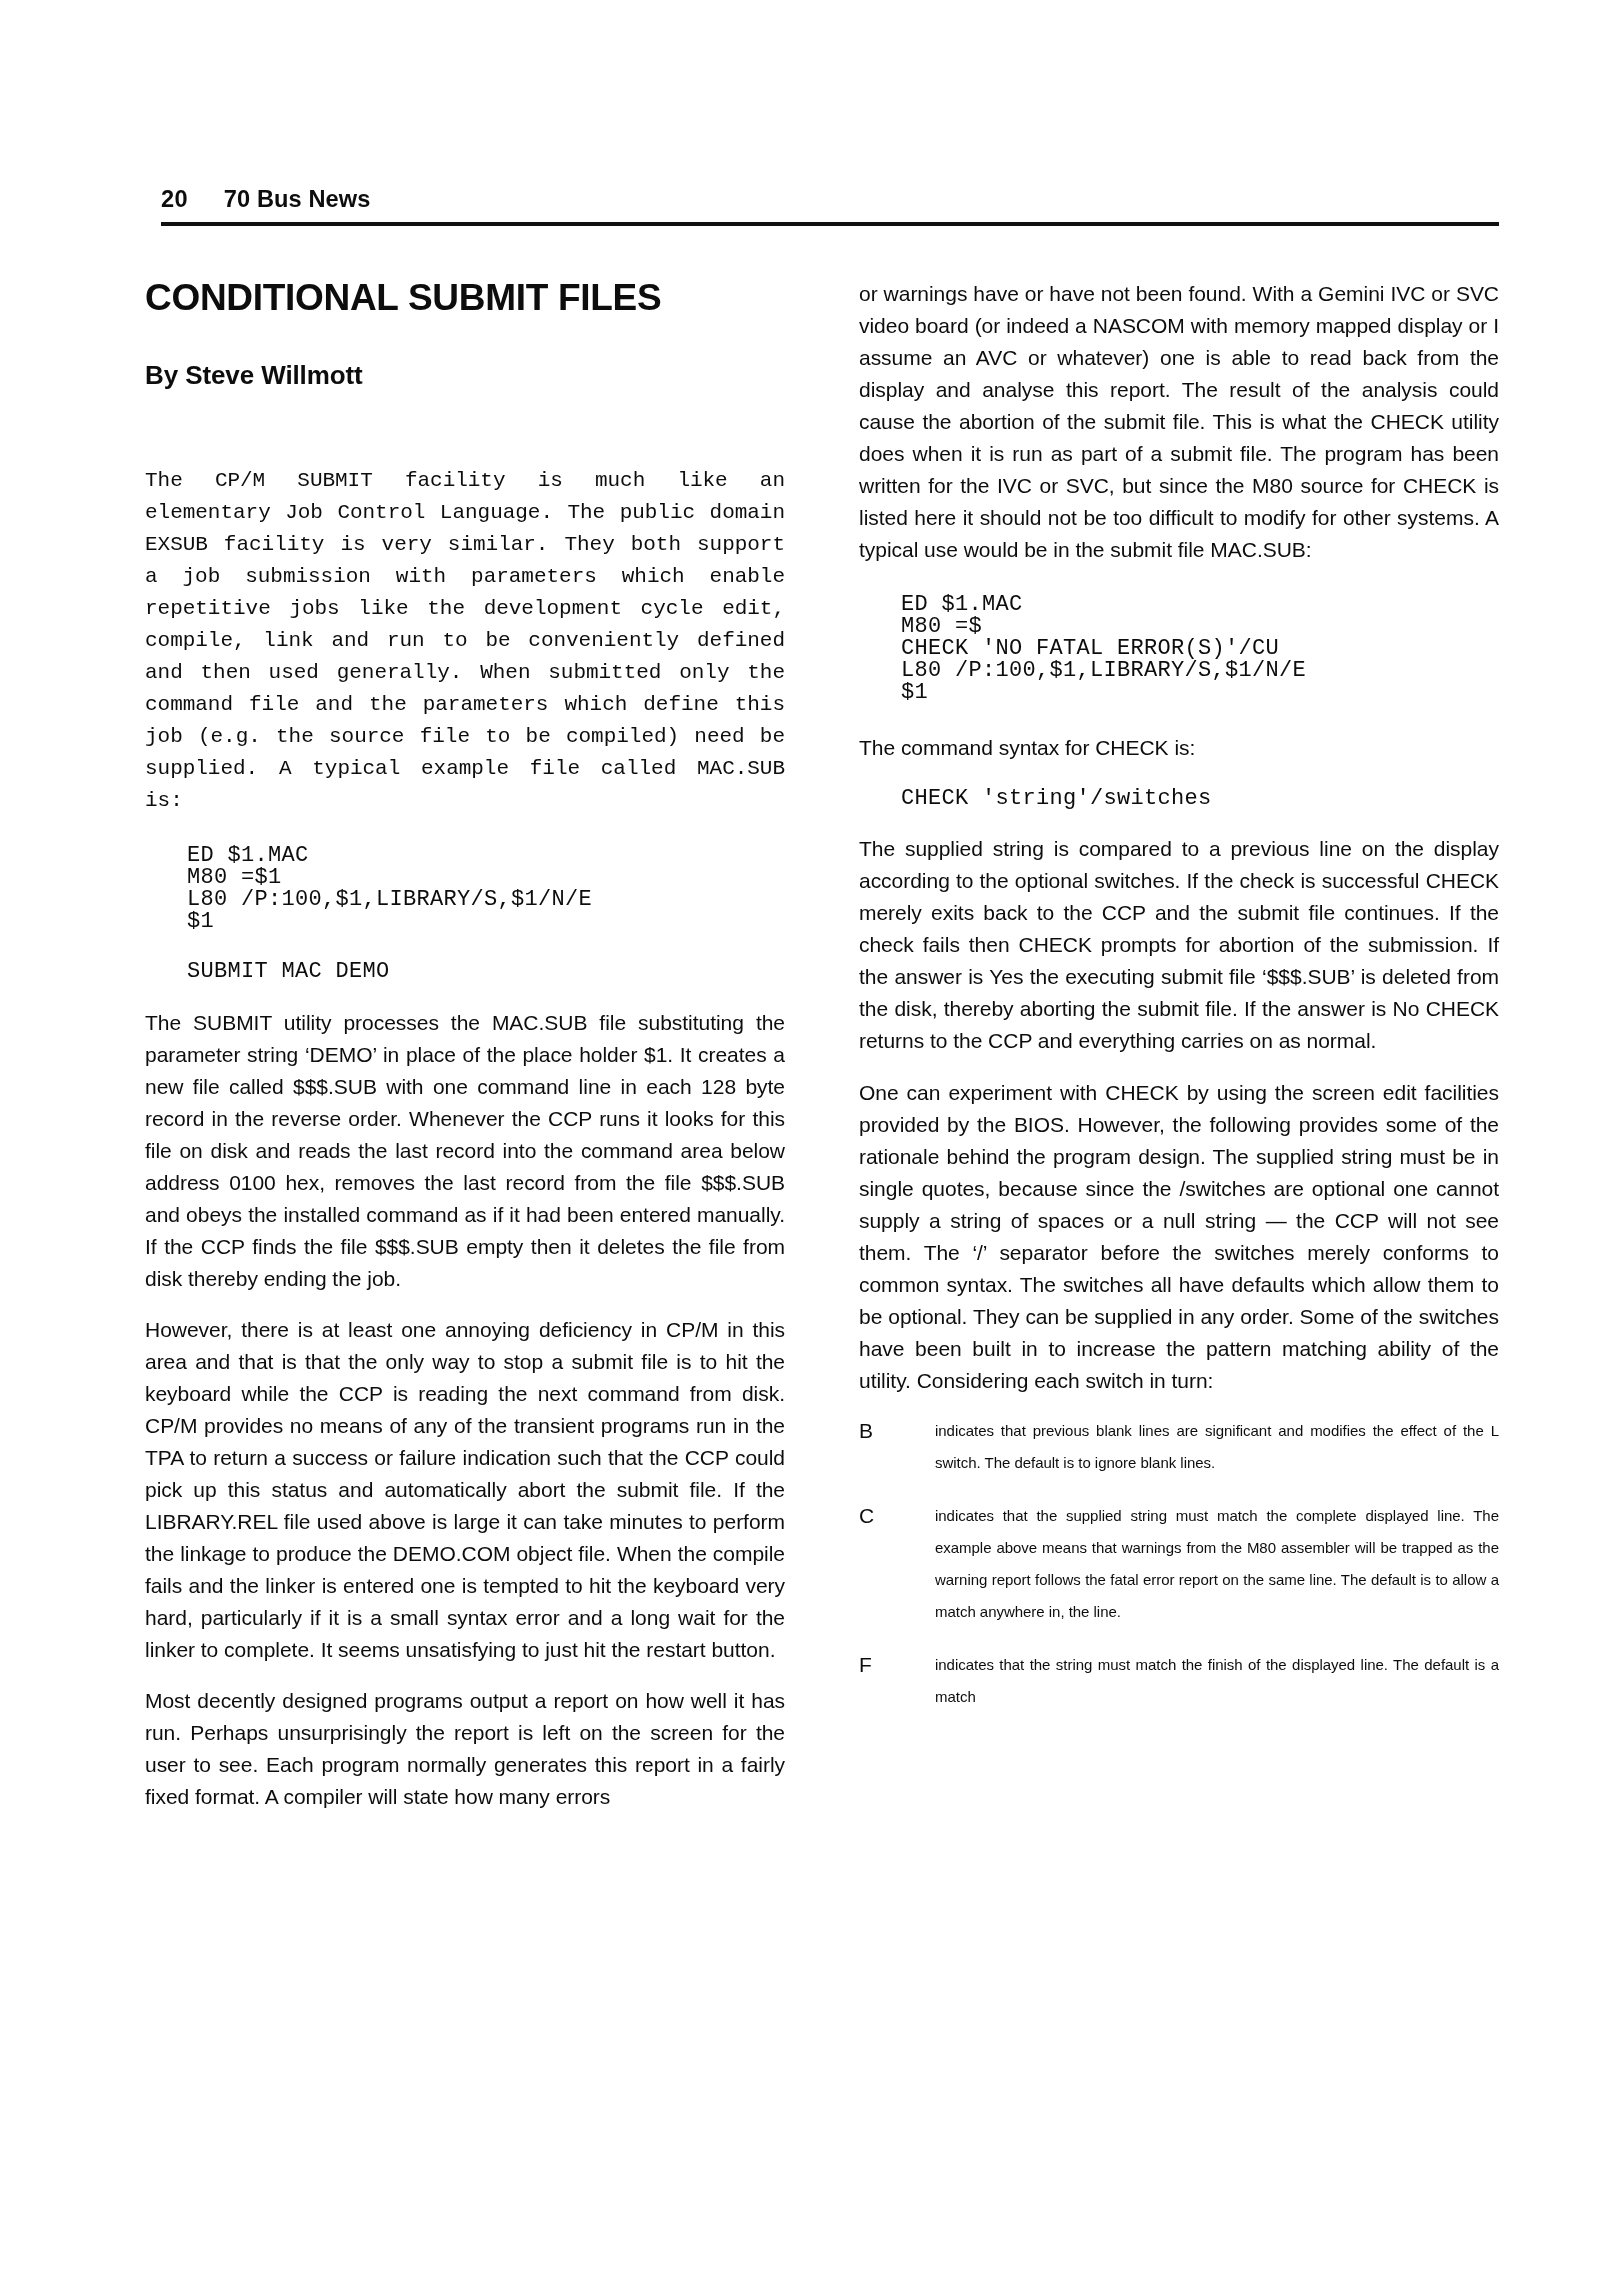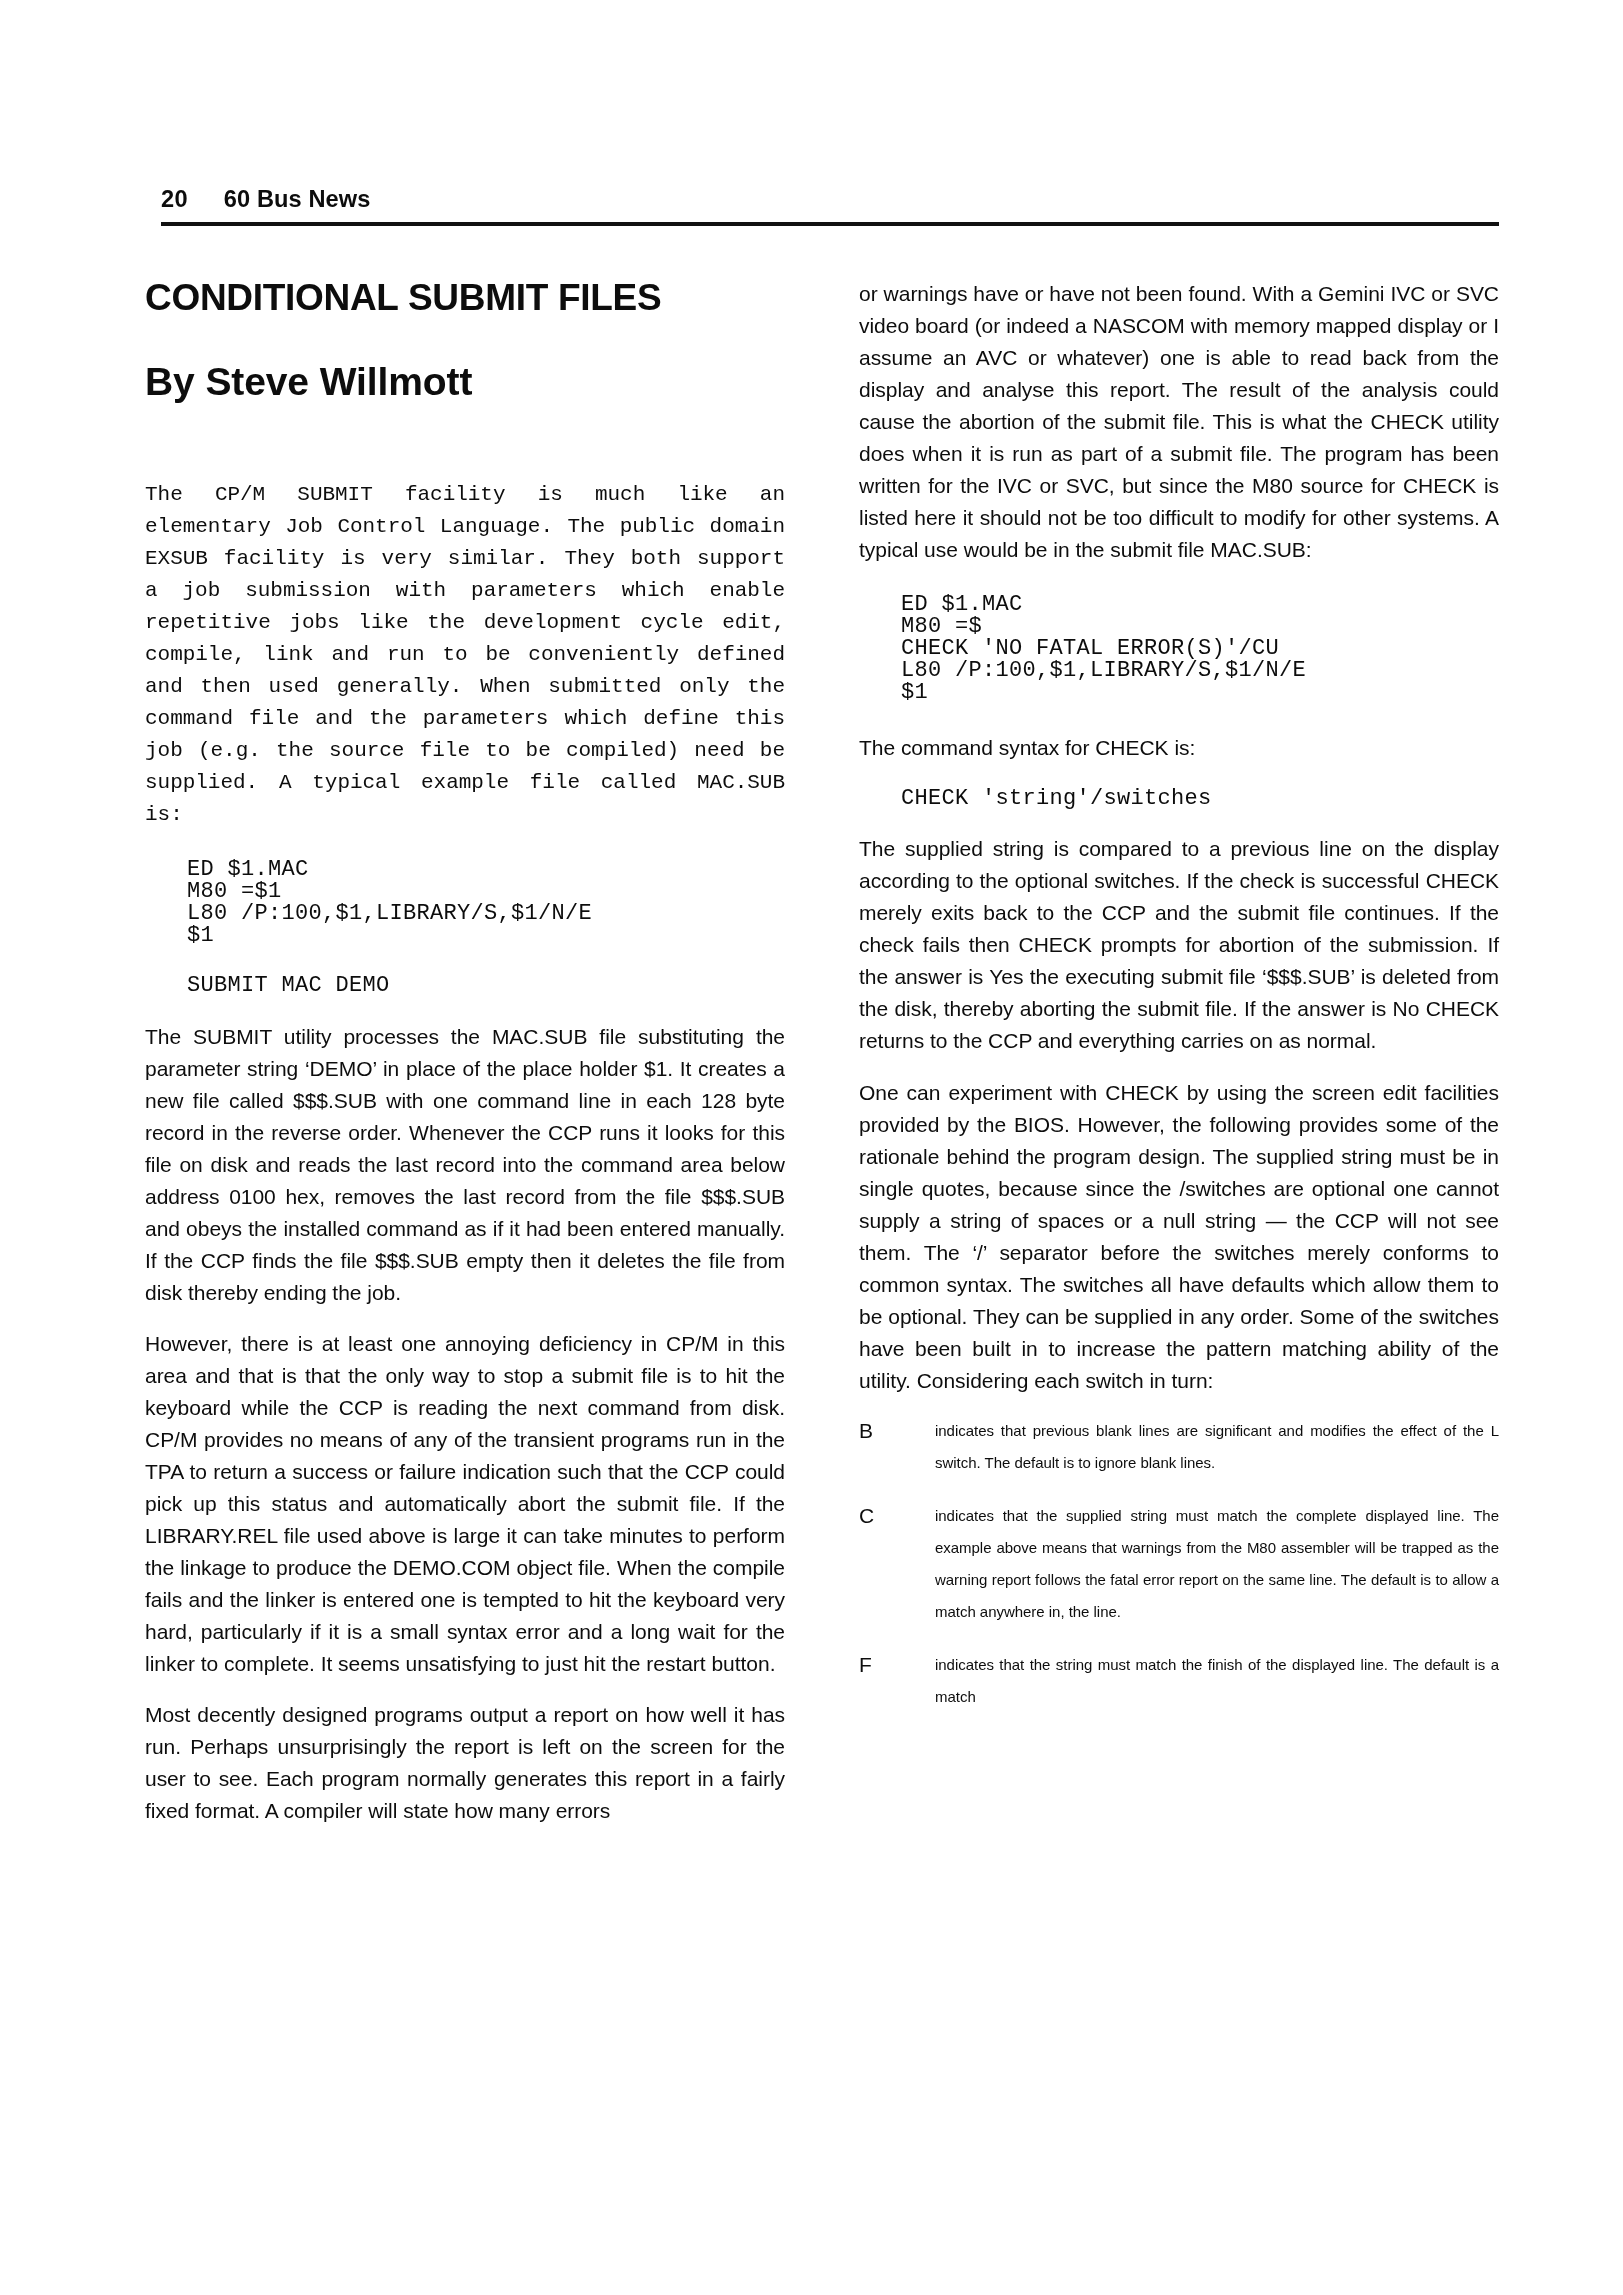--- a/index.html
+++ b/index.html
@@ -59,21 +59,21 @@
   .col-right { left: 859px; }
 
   h1.article-title {
     font-size: 37px;
     font-weight: bold;
     letter-spacing: -0.3px;
     margin: 0 0 0 0;
     line-height: 1.08;
   }
   h2.byline {
-    font-size: 39px;
+    font-size: 26px;
     font-weight: bold;
     letter-spacing: -0.1px;
     margin: 43px 0 0 0;
     line-height: 1.08;
   }
   p.body {
     font-size: 21px;
     line-height: 32px;
     text-align: justify;
     text-justify: inter-word;
@@ -114,21 +114,21 @@
     letter-spacing: -0.03px;
   }
 </style>
 </head>
 <body>
 
 <div class="page">
 
   <div class="runhead">
     <span class="folio">20</span>
-    <span class="pubname">60 Bus News</span>
+    <span class="pubname">70 Bus News</span>
   </div>
   <div class="rule"></div>
 
   <div class="col col-left">
 
     <h1 class="article-title">CONDITIONAL SUBMIT FILES</h1>
     <h2 class="byline">By Steve Willmott</h2>
 
     <p class="body first">The CP/M SUBMIT facility is much like an elementary Job Control Language. The public domain EXSUB facility is very similar. They both support a job submission with parameters which enable repetitive jobs like the development cycle edit, compile, link and run to be conveniently defined and then used generally. When submitted only the command file and the parameters which define this job (e.g. the source file to be compiled) need be supplied. A typical example file called MAC.SUB is:</p>
 

